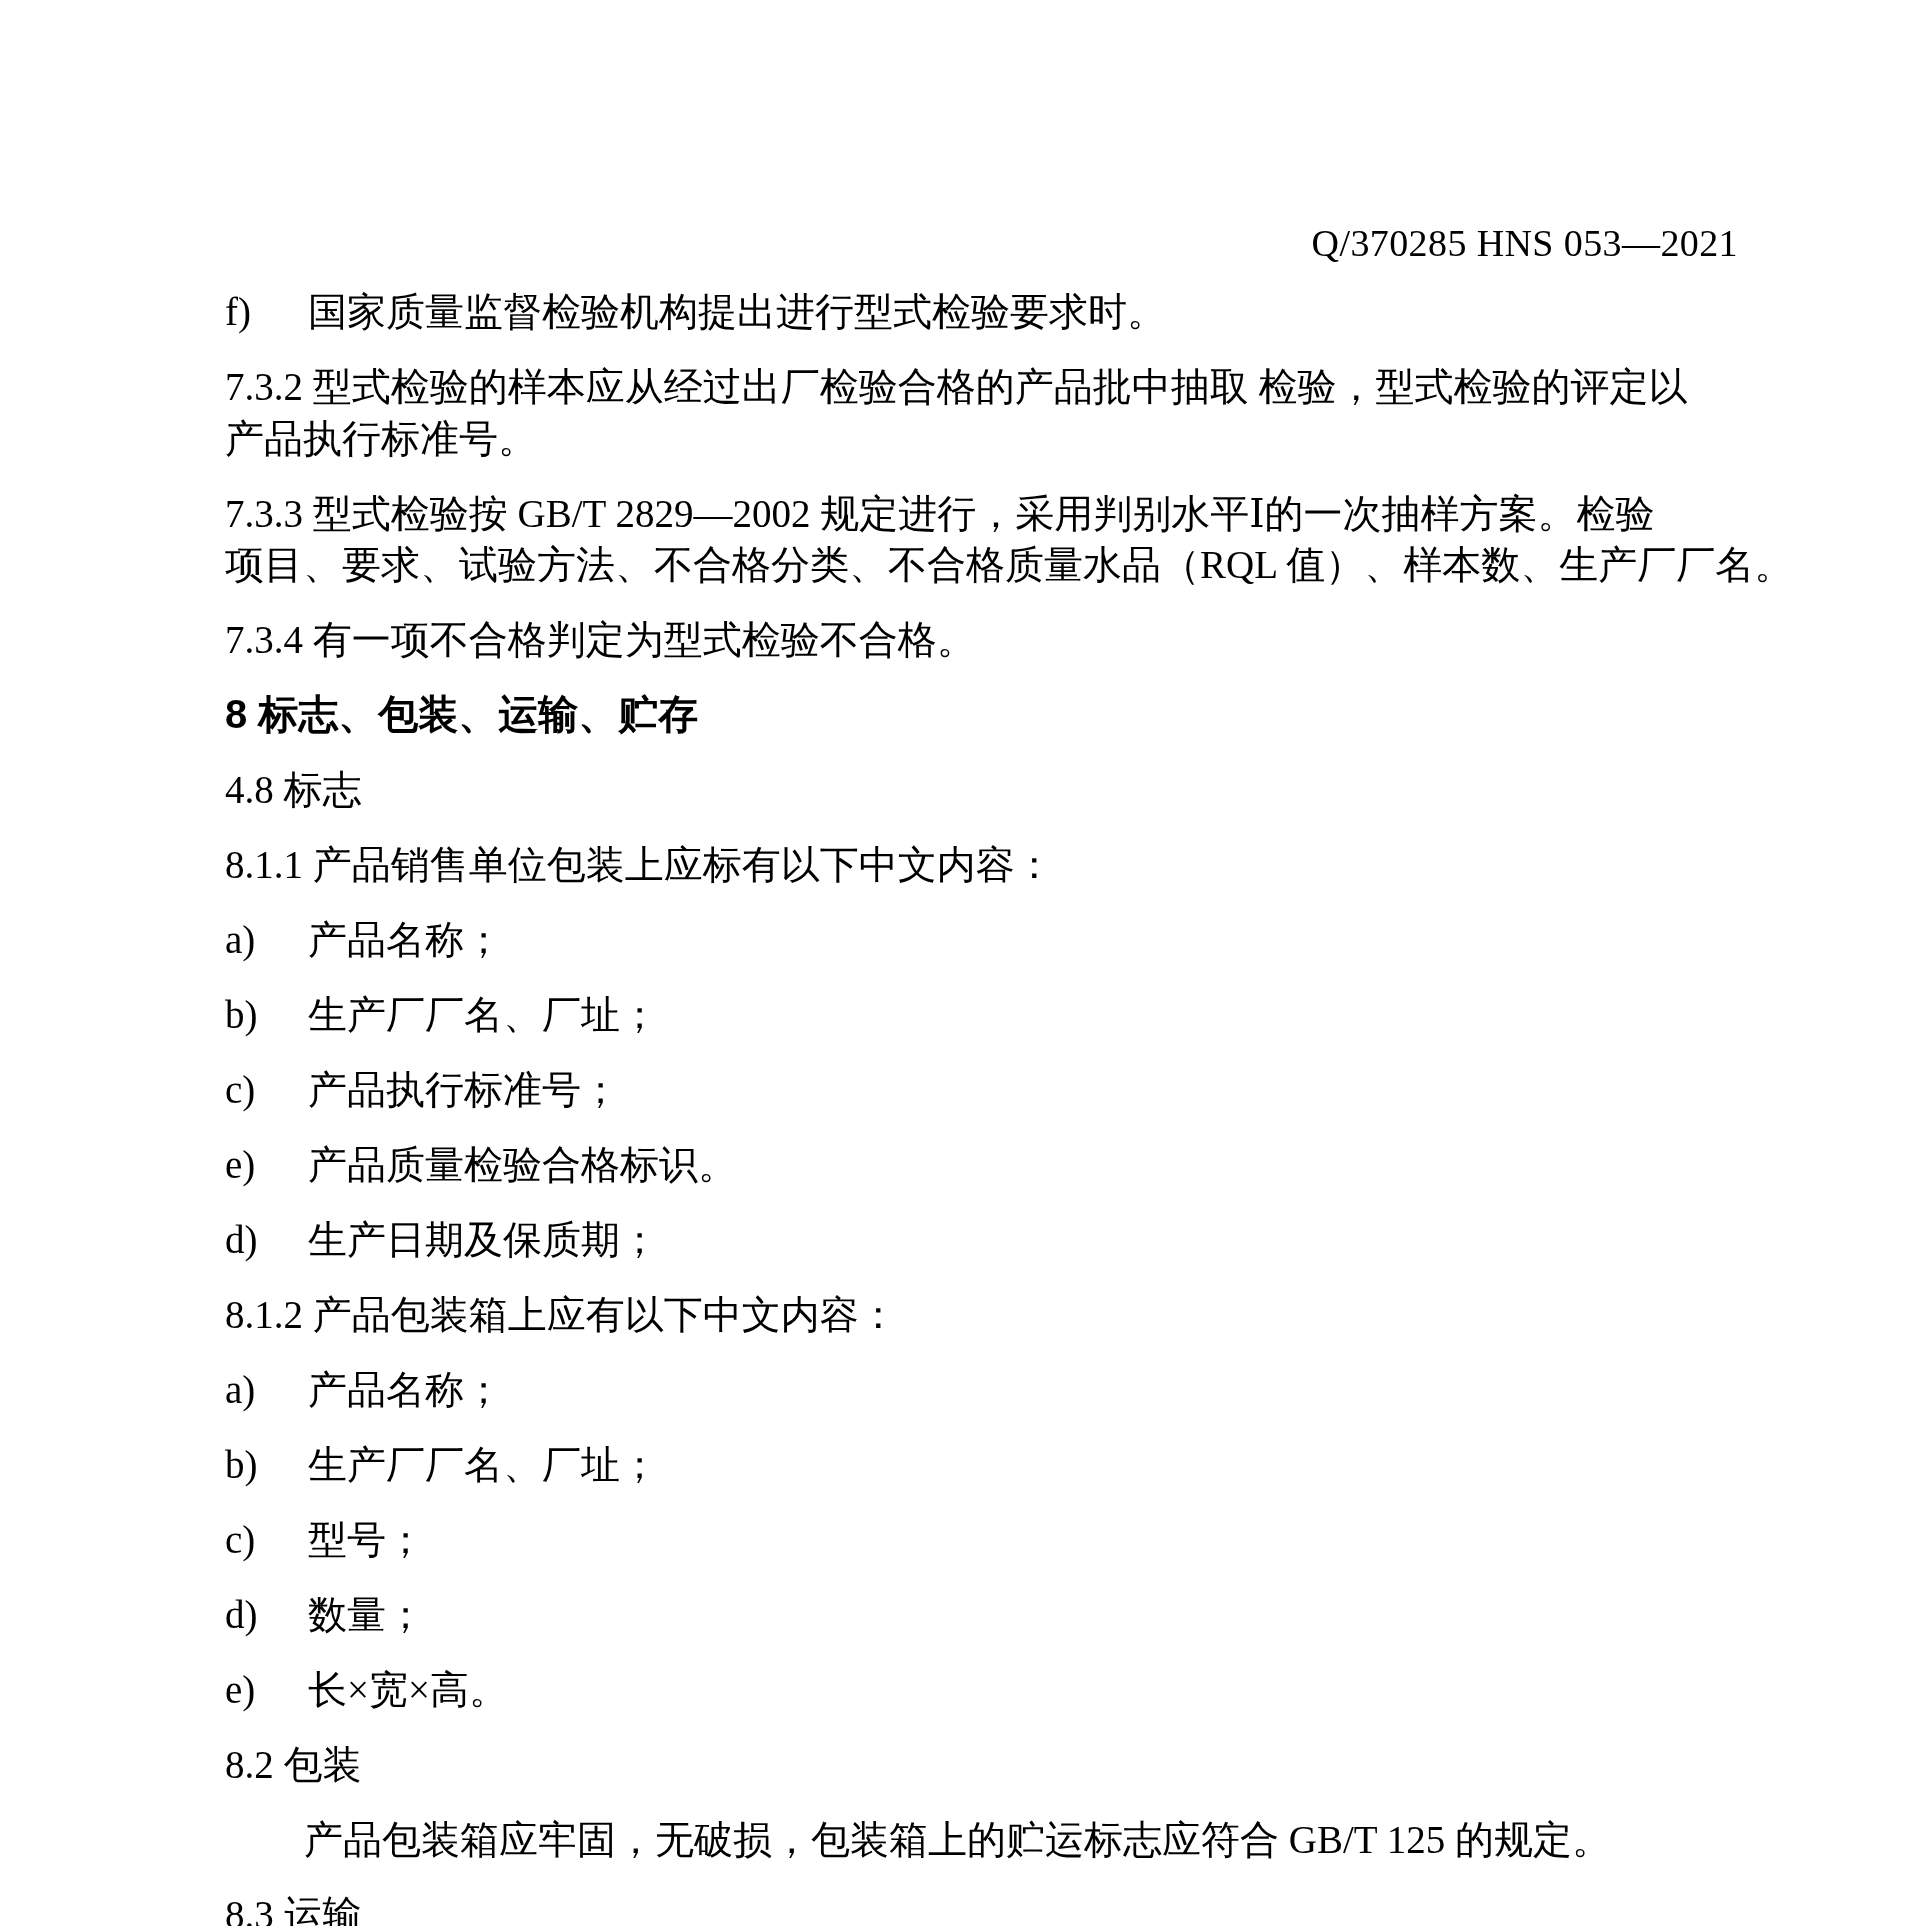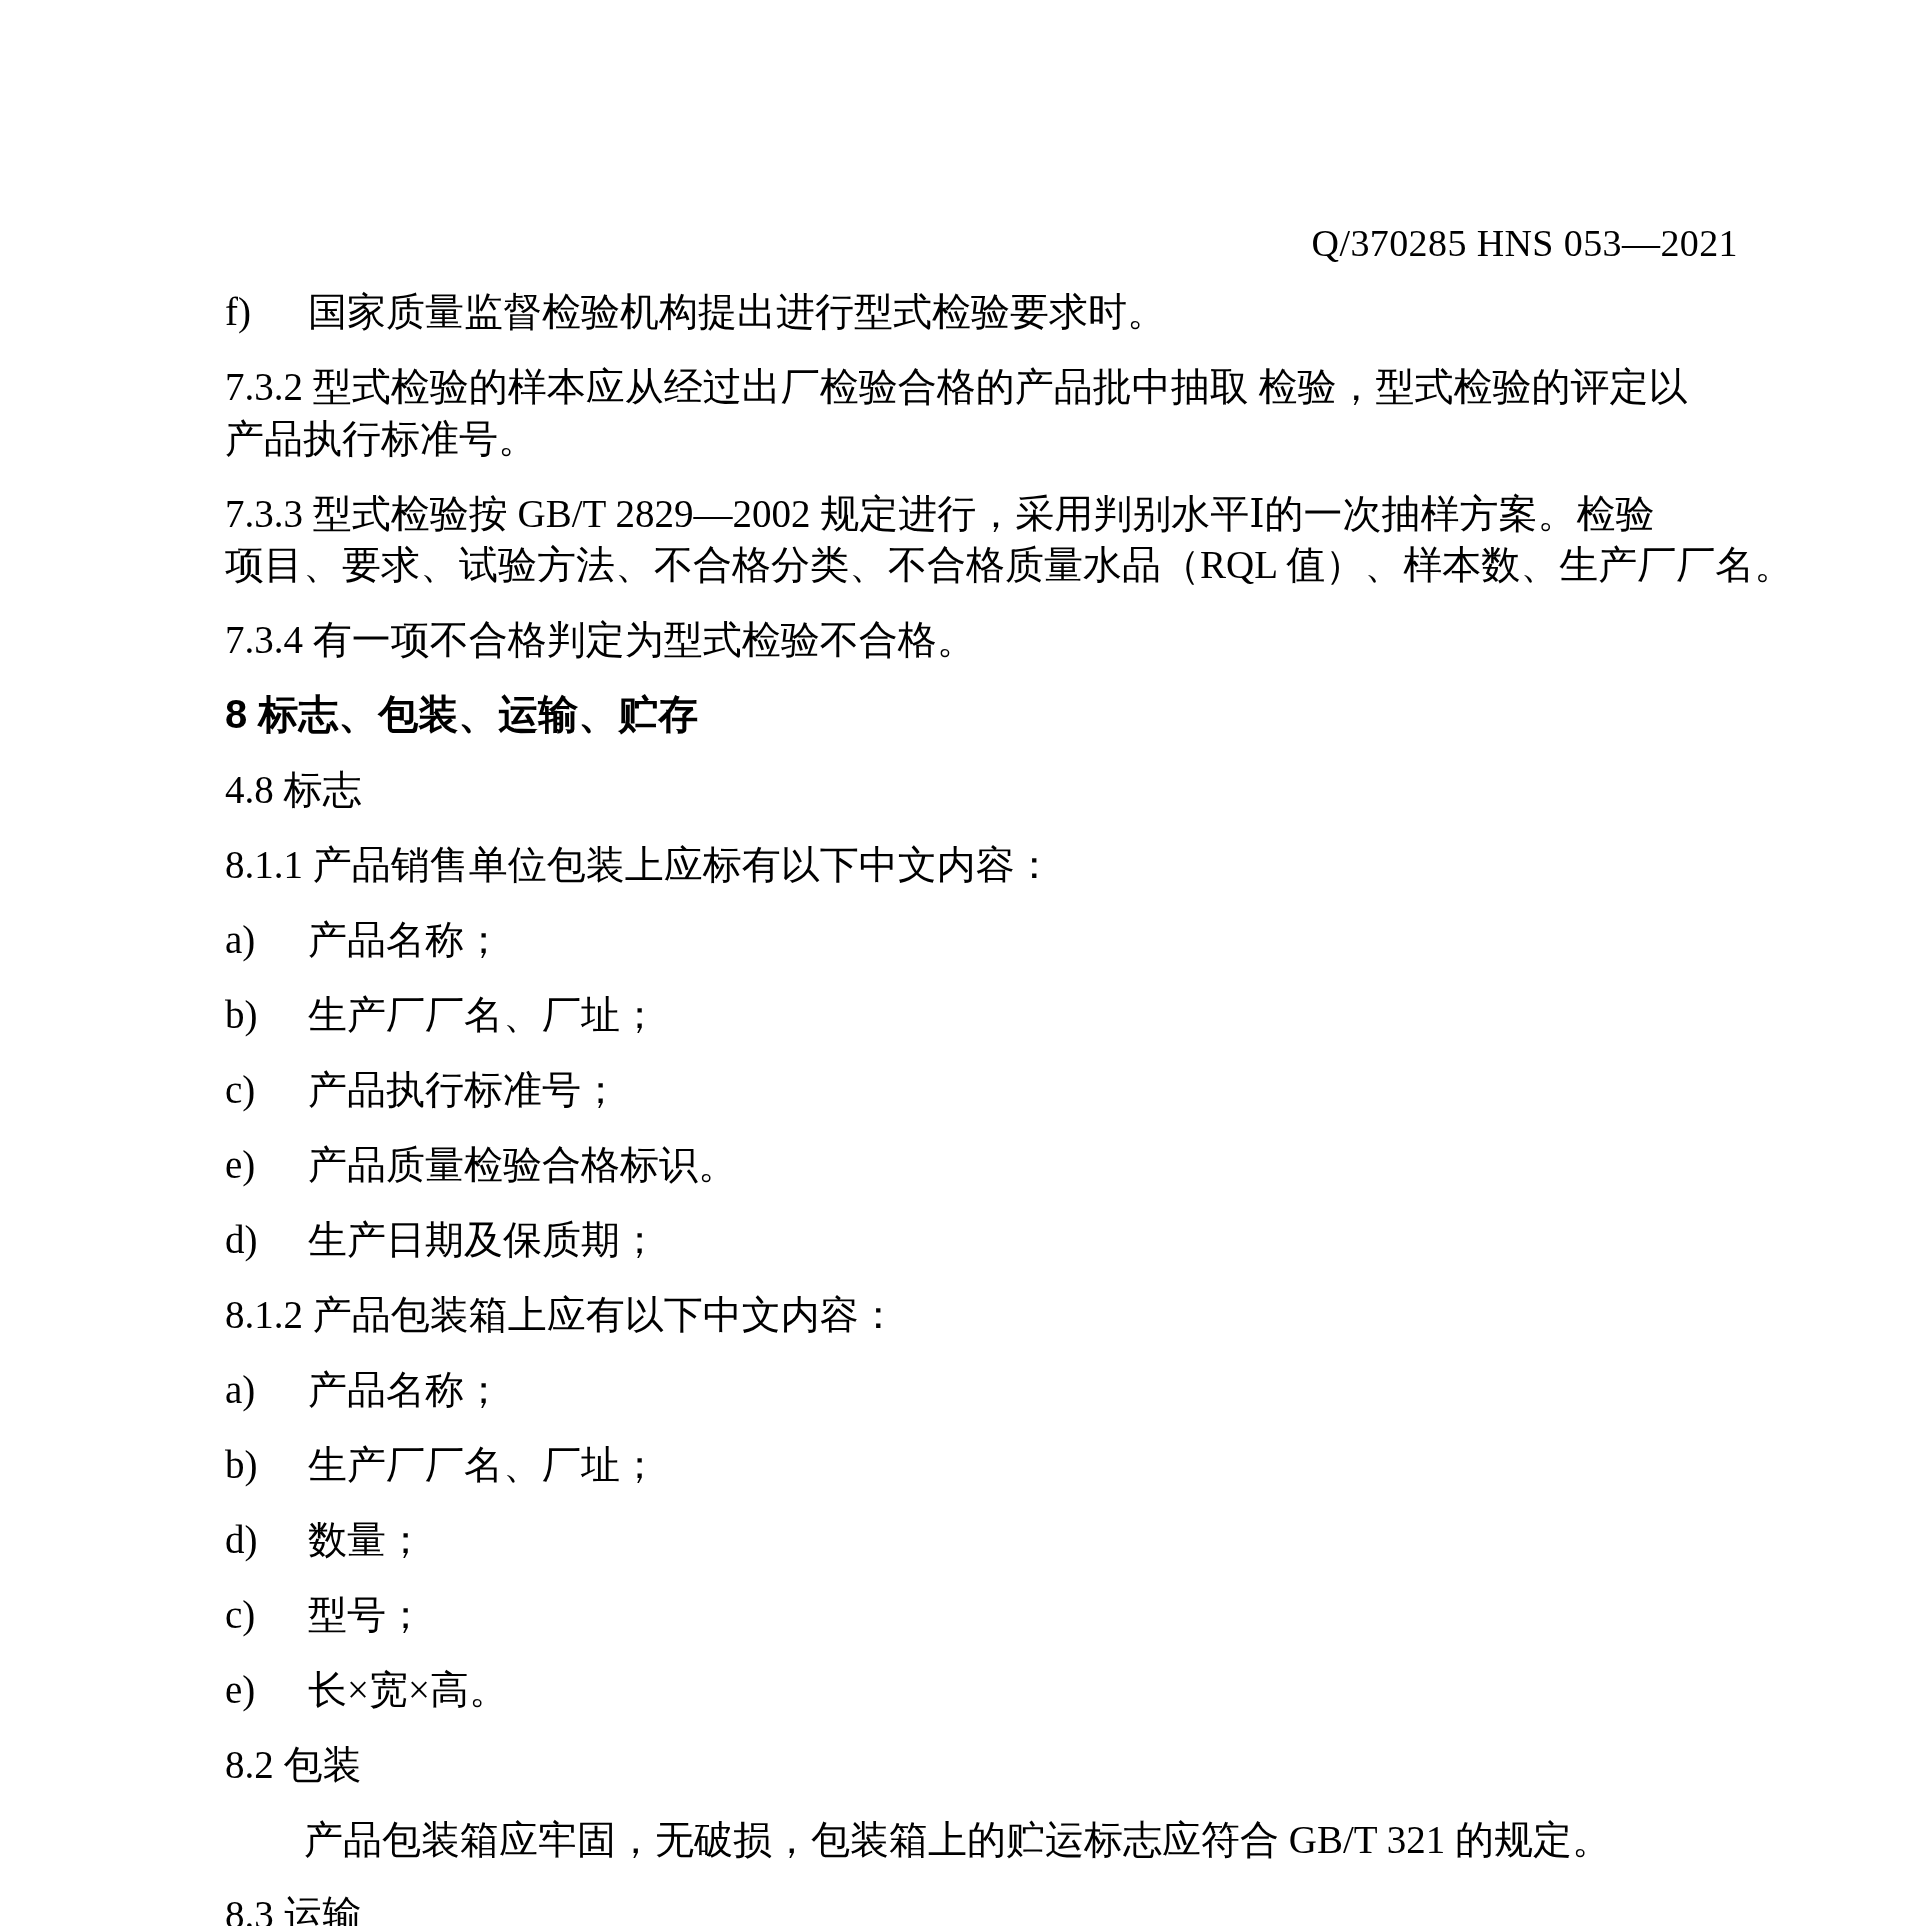--- a/index.html
+++ b/index.html
@@ -67,22 +67,22 @@
       <div class="line normal">4.8 标志</div>
       <div class="line normal">8.1.1 产品销售单位包装上应标有以下中文内容：</div>
       <div class="line normal"><span class="marker">a)</span><span>产品名称；</span></div>
       <div class="line normal"><span class="marker">b)</span><span>生产厂厂名、厂址；</span></div>
       <div class="line normal"><span class="marker">c)</span><span>产品执行标准号；</span></div>
       <div class="line normal"><span class="marker">e)</span><span>产品质量检验合格标识。</span></div>
       <div class="line normal"><span class="marker">d)</span><span>生产日期及保质期；</span></div>
       <div class="line normal">8.1.2 产品包装箱上应有以下中文内容：</div>
       <div class="line normal"><span class="marker">a)</span><span>产品名称；</span></div>
       <div class="line normal"><span class="marker">b)</span><span>生产厂厂名、厂址；</span></div>
+      <div class="line normal"><span class="marker">c)</span><span>型号；</span></div>
       <div class="line normal"><span class="marker">d)</span><span>数量；</span></div>
-      <div class="line normal"><span class="marker">c)</span><span>型号；</span></div>
       <div class="line normal"><span class="marker">e)</span><span>长×宽×高。</span></div>
       <div class="line normal">8.2 包装</div>
-      <div class="line indent">产品包装箱应牢固，无破损，包装箱上的贮运标志应符合 GB/T 321 的规定。</div>
+      <div class="line indent">产品包装箱应牢固，无破损，包装箱上的贮运标志应符合 GB/T 125 的规定。</div>
       <div class="line normal">8.3 运输</div>
     </main>
 
 </div>
 
 
 </body></html>

